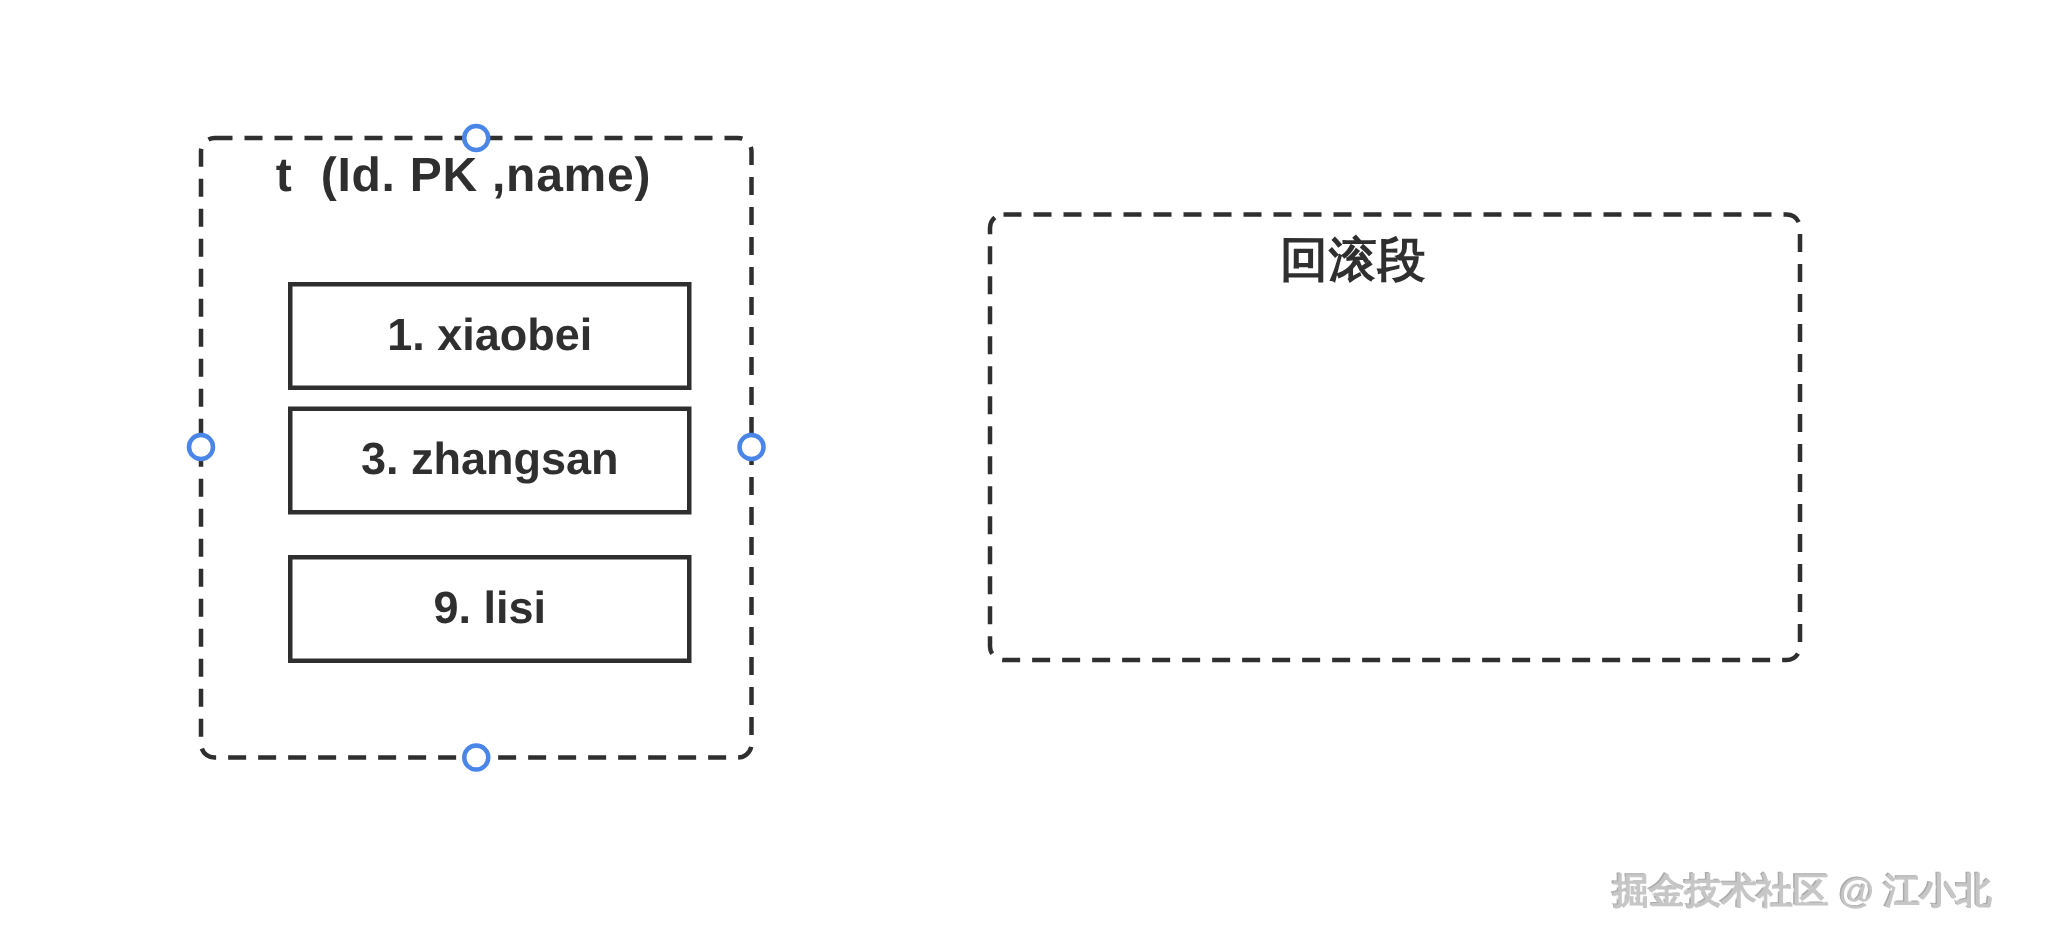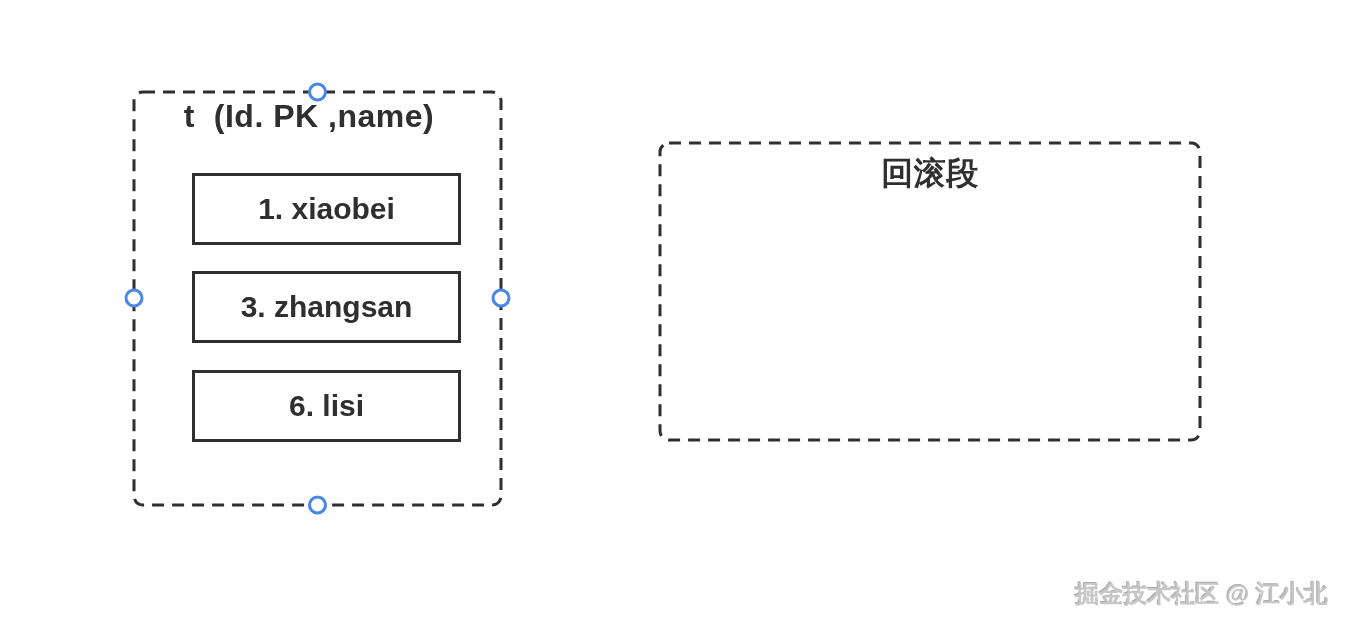--- a/index.html
+++ b/index.html
@@ -71,27 +71,27 @@
     <rect x="660" y="143" width="540" height="297" rx="9" ry="9" fill="none" stroke="#2f2f2f" stroke-width="3" stroke-dasharray="12 8"></rect>
 
     <circle cx="317.5" cy="92" r="8" fill="#ffffff" stroke="#4a86e8" stroke-width="3"></circle>
     <circle cx="501" cy="298" r="8" fill="#ffffff" stroke="#4a86e8" stroke-width="3"></circle>
     <circle cx="317.5" cy="505" r="8" fill="#ffffff" stroke="#4a86e8" stroke-width="3"></circle>
     <circle cx="134" cy="298" r="8" fill="#ffffff" stroke="#4a86e8" stroke-width="3"></circle>
   </svg>
 
   <div class="abs shape-title" style="left:134px; top:98px; width:350px;">t  (Id. PK ,name)</div>
 
-  <div class="row-box" style="top:173px;">
+  <div class="row-box" style="top:188px;">
     <span class="row-label">1. xiaobei</span>
   </div>
   <div class="row-box" style="top:271px;">
     <span class="row-label">3. zhangsan</span>
   </div>
   <div class="row-box" style="top:370px;">
-    <span class="row-label">6. lisi</span>
+    <span class="row-label">9. lisi</span>
   </div>
 
-  <div class="abs shape-title" style="left:660px; top:152px; width:540px;text-align:center;">回滚段</div>
+  <div class="abs shape-title" style="left:632px; top:152px; width:540px;text-align:center;">回滚段</div>
 
   <div id="watermark">掘金技术社区 @ 江小北</div>
 
 </div>
 
 </body></html>

